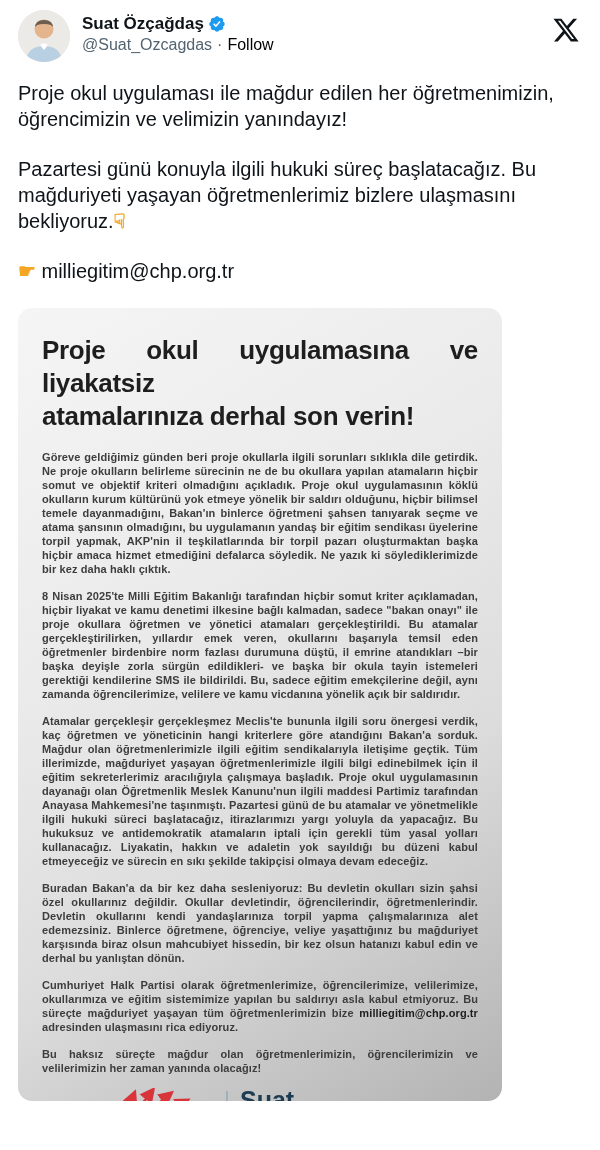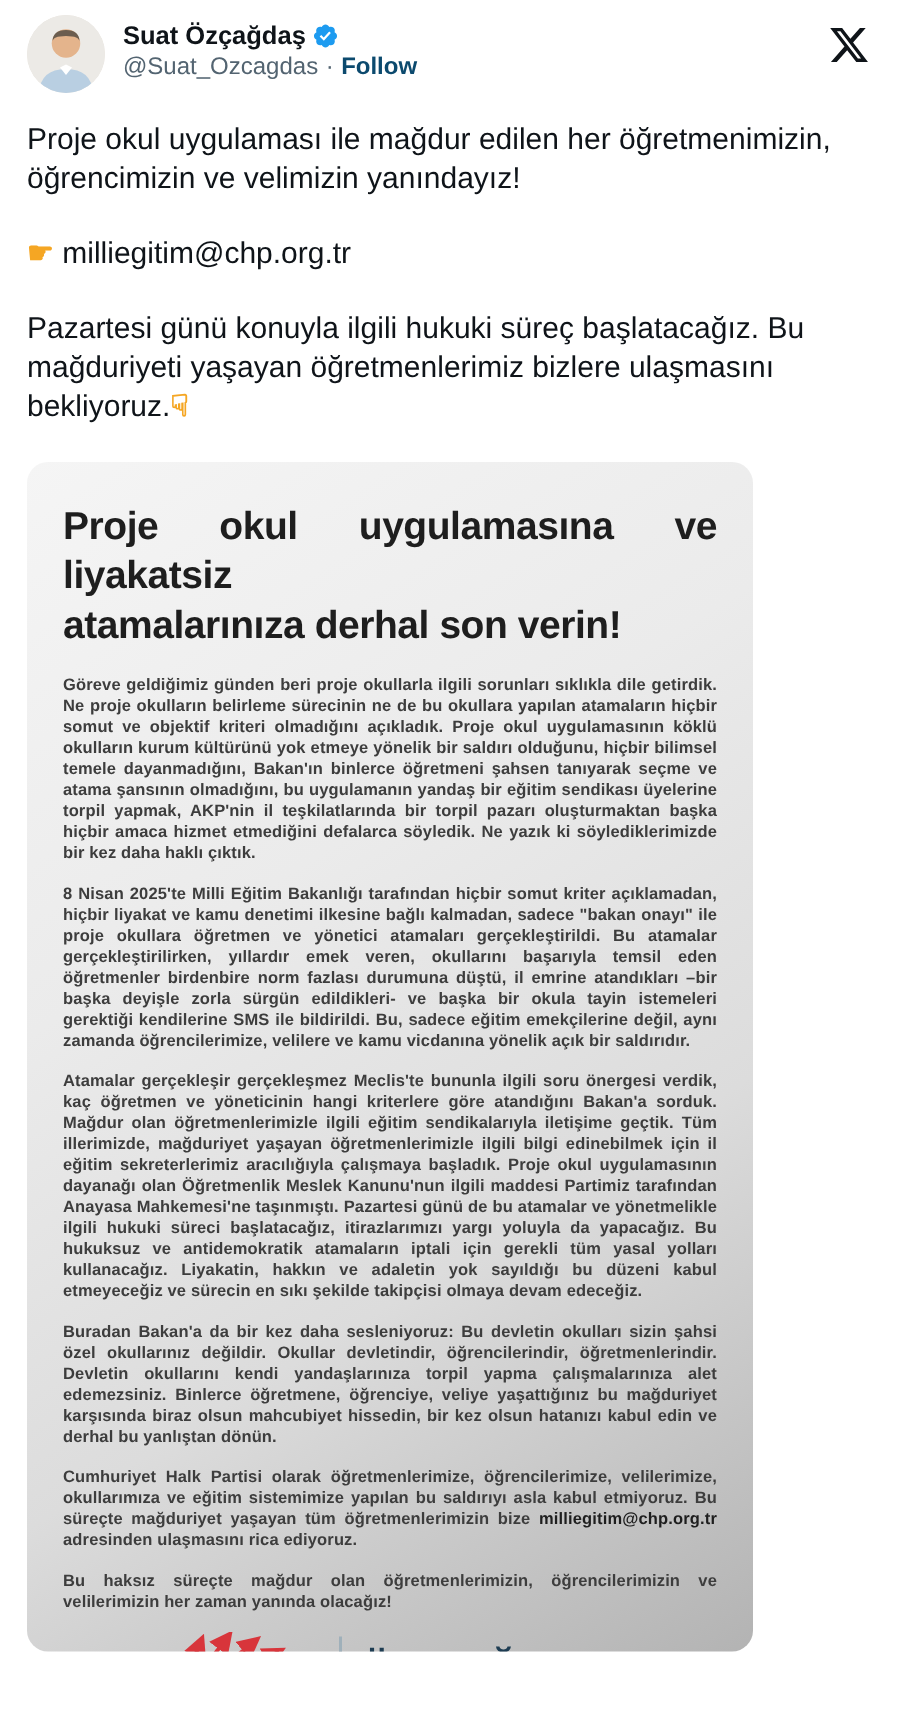--- a/index.html
+++ b/index.html
@@ -20,21 +20,21 @@
     width: 52px; height: 52px; border-radius: 50%;
     overflow: hidden; flex: 0 0 52px; background: #e9e4de;
     cursor: pointer;
   }
   .avatar svg { display: block; }
   .header-names { margin-left: 12px; padding-top: 4px; }
   .name-row { display: flex; align-items: center; gap: 4px; }
   .display-name { font-size: 17px; font-weight: bold; color: #0f1419; cursor: pointer; }
   .verified { width: 18px; height: 18px; display: inline-block; }
   .handle-row { font-size: 16px; color: #536471; margin-top: 2px; display: flex; gap: 5px; }
-  .follow-label { color: #0c4a6e; font-weight: bold; cursor: pointer; }
+  .follow-label { color: #000000; font-weight: normal; cursor: pointer; }
   .x-logo { position: absolute; right: 2px; top: 6px; width: 28px; height: 28px; cursor: pointer; }
 
   
   .tweet-text { margin-top: 18px; font-size: 20px; line-height: 26px; color: #0f1419; }
   .tweet-text p { margin-bottom: 24px; }
   .hand { color: #f5a623; font-weight: bold; }
 
   
   .flyer {
     width: 484px; height: 793px;
@@ -98,22 +98,22 @@
         <span class="follow-label">Follow</span>
       </div>
     </div>
     <svg class="x-logo" viewBox="0 0 24 24">
       <path fill="#0f1419" d="M18.244 2.25h3.308l-7.227 8.26 8.502 11.24H16.17l-5.214-6.817L4.99 21.75H1.68l7.73-8.835L1.254 2.25H8.08l4.713 6.231zm-1.161 17.52h1.833L7.084 4.126H5.117z"></path>
     </svg>
   </div>
 
   <div class="tweet-text">
     <p><span>Proje okul uygulaması ile mağdur edilen her öğretmenimizin, öğrencimizin ve velimizin yanındayız!</span></p>
+    <p><span>Pazartesi günü konuyla ilgili hukuki süreç başlatacağız. Bu mağduriyeti yaşayan öğretmenlerimiz bizlere ulaşmasını bekliyoruz.</span><span class="hand">☟</span></p>
     <p><span class="hand">☛</span> <span>milliegitim@chp.org.tr</span></p>
-    <p><span>Pazartesi günü konuyla ilgili hukuki süreç başlatacağız. Bu mağduriyeti yaşayan öğretmenlerimiz bizlere ulaşmasını bekliyoruz.</span><span class="hand">☟</span></p>
   </div>
 
   <div class="flyer">
     <div class="flyer-title">
       <div class="t1">Proje okul uygulamasına ve liyakatsiz</div>
       <div class="t2">atamalarınıza derhal son verin!</div>
     </div>
     <div class="flyer-body">
       <p>Göreve geldiğimiz günden beri proje okullarla ilgili sorunları sıklıkla dile getirdik. Ne proje okulların belirleme sürecinin ne de bu okullara yapılan atamaların hiçbir somut ve objektif kriteri olmadığını açıkladık. Proje okul uygulamasının köklü okulların kurum kültürünü yok etmeye yönelik bir saldırı olduğunu, hiçbir bilimsel temele dayanmadığını, Bakan'ın binlerce öğretmeni şahsen tanıyarak seçme ve atama şansının olmadığını, bu uygulamanın yandaş bir eğitim sendikası üyelerine torpil yapmak, AKP'nin il teşkilatlarında bir torpil pazarı oluşturmaktan başka hiçbir amaca hizmet etmediğini defalarca söyledik. Ne yazık ki söylediklerimizde bir kez daha haklı çıktık.</p>
       <p>8 Nisan 2025'te Milli Eğitim Bakanlığı tarafından hiçbir somut kriter açıklamadan, hiçbir liyakat ve kamu denetimi ilkesine bağlı kalmadan, sadece "bakan onayı" ile proje okullara öğretmen ve yönetici atamaları gerçekleştirildi. Bu atamalar gerçekleştirilirken, yıllardır emek veren, okullarını başarıyla temsil eden öğretmenler birdenbire norm fazlası durumuna düştü, il emrine atandıkları –bir başka deyişle zorla sürgün edildikleri- ve başka bir okula tayin istemeleri gerektiği kendilerine SMS ile bildirildi. Bu, sadece eğitim emekçilerine değil, aynı zamanda öğrencilerimize, velilere ve kamu vicdanına yönelik açık bir saldırıdır.</p>
@@ -137,20 +137,21 @@
             <line x1="6" y1="50" x2="60" y2="6" marker-end="url(#ah)"></line>
             <line x1="6" y1="50" x2="76" y2="13" marker-end="url(#ah)"></line>
             <line x1="6" y1="50" x2="89" y2="24" marker-end="url(#ah)"></line>
             <line x1="6" y1="50" x2="98" y2="38" marker-end="url(#ah)"></line>
           </g>
         </svg>
         <div class="chp-word">CHP</div>
       </div>
       <div class="logo-divider"></div>
       <div class="logo-right">
+        <div class="logo-name1">Suat</div>
         <div class="logo-name2">ÖZÇAĞDAŞ</div>
         <div class="logo-sub">GENEL BAŞKAN YARDIMCISI</div>
         <div class="logo-sub" style="margin-top:0;">İSTANBUL MİLLETVEKİLİ</div>
       </div>
     </div>
   </div>
 
 
 </div>
 

